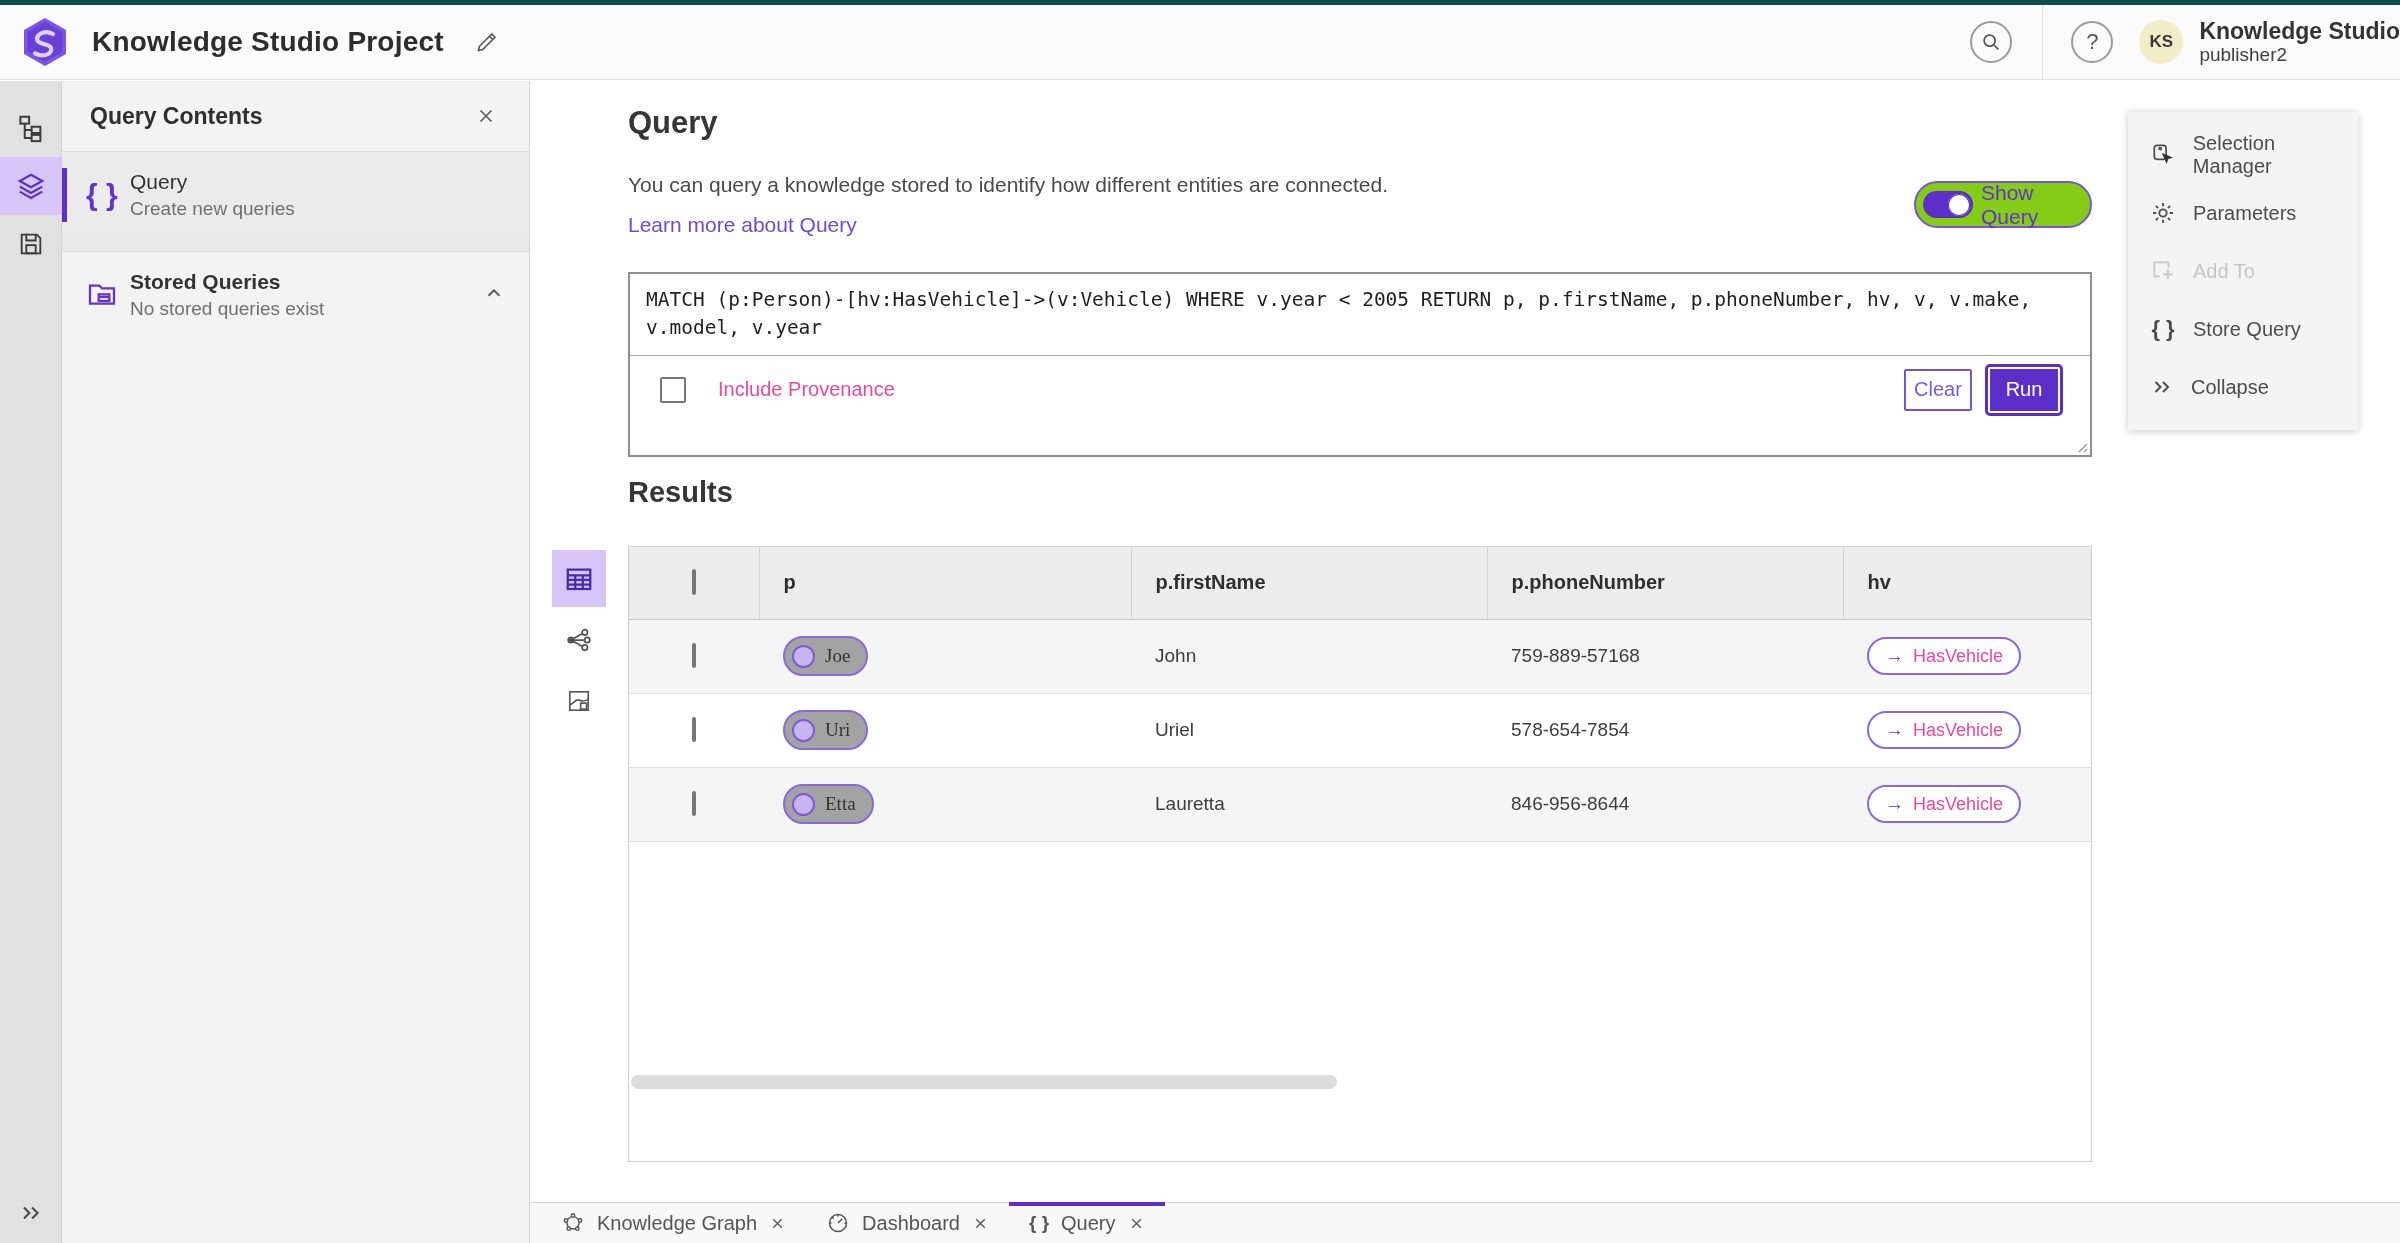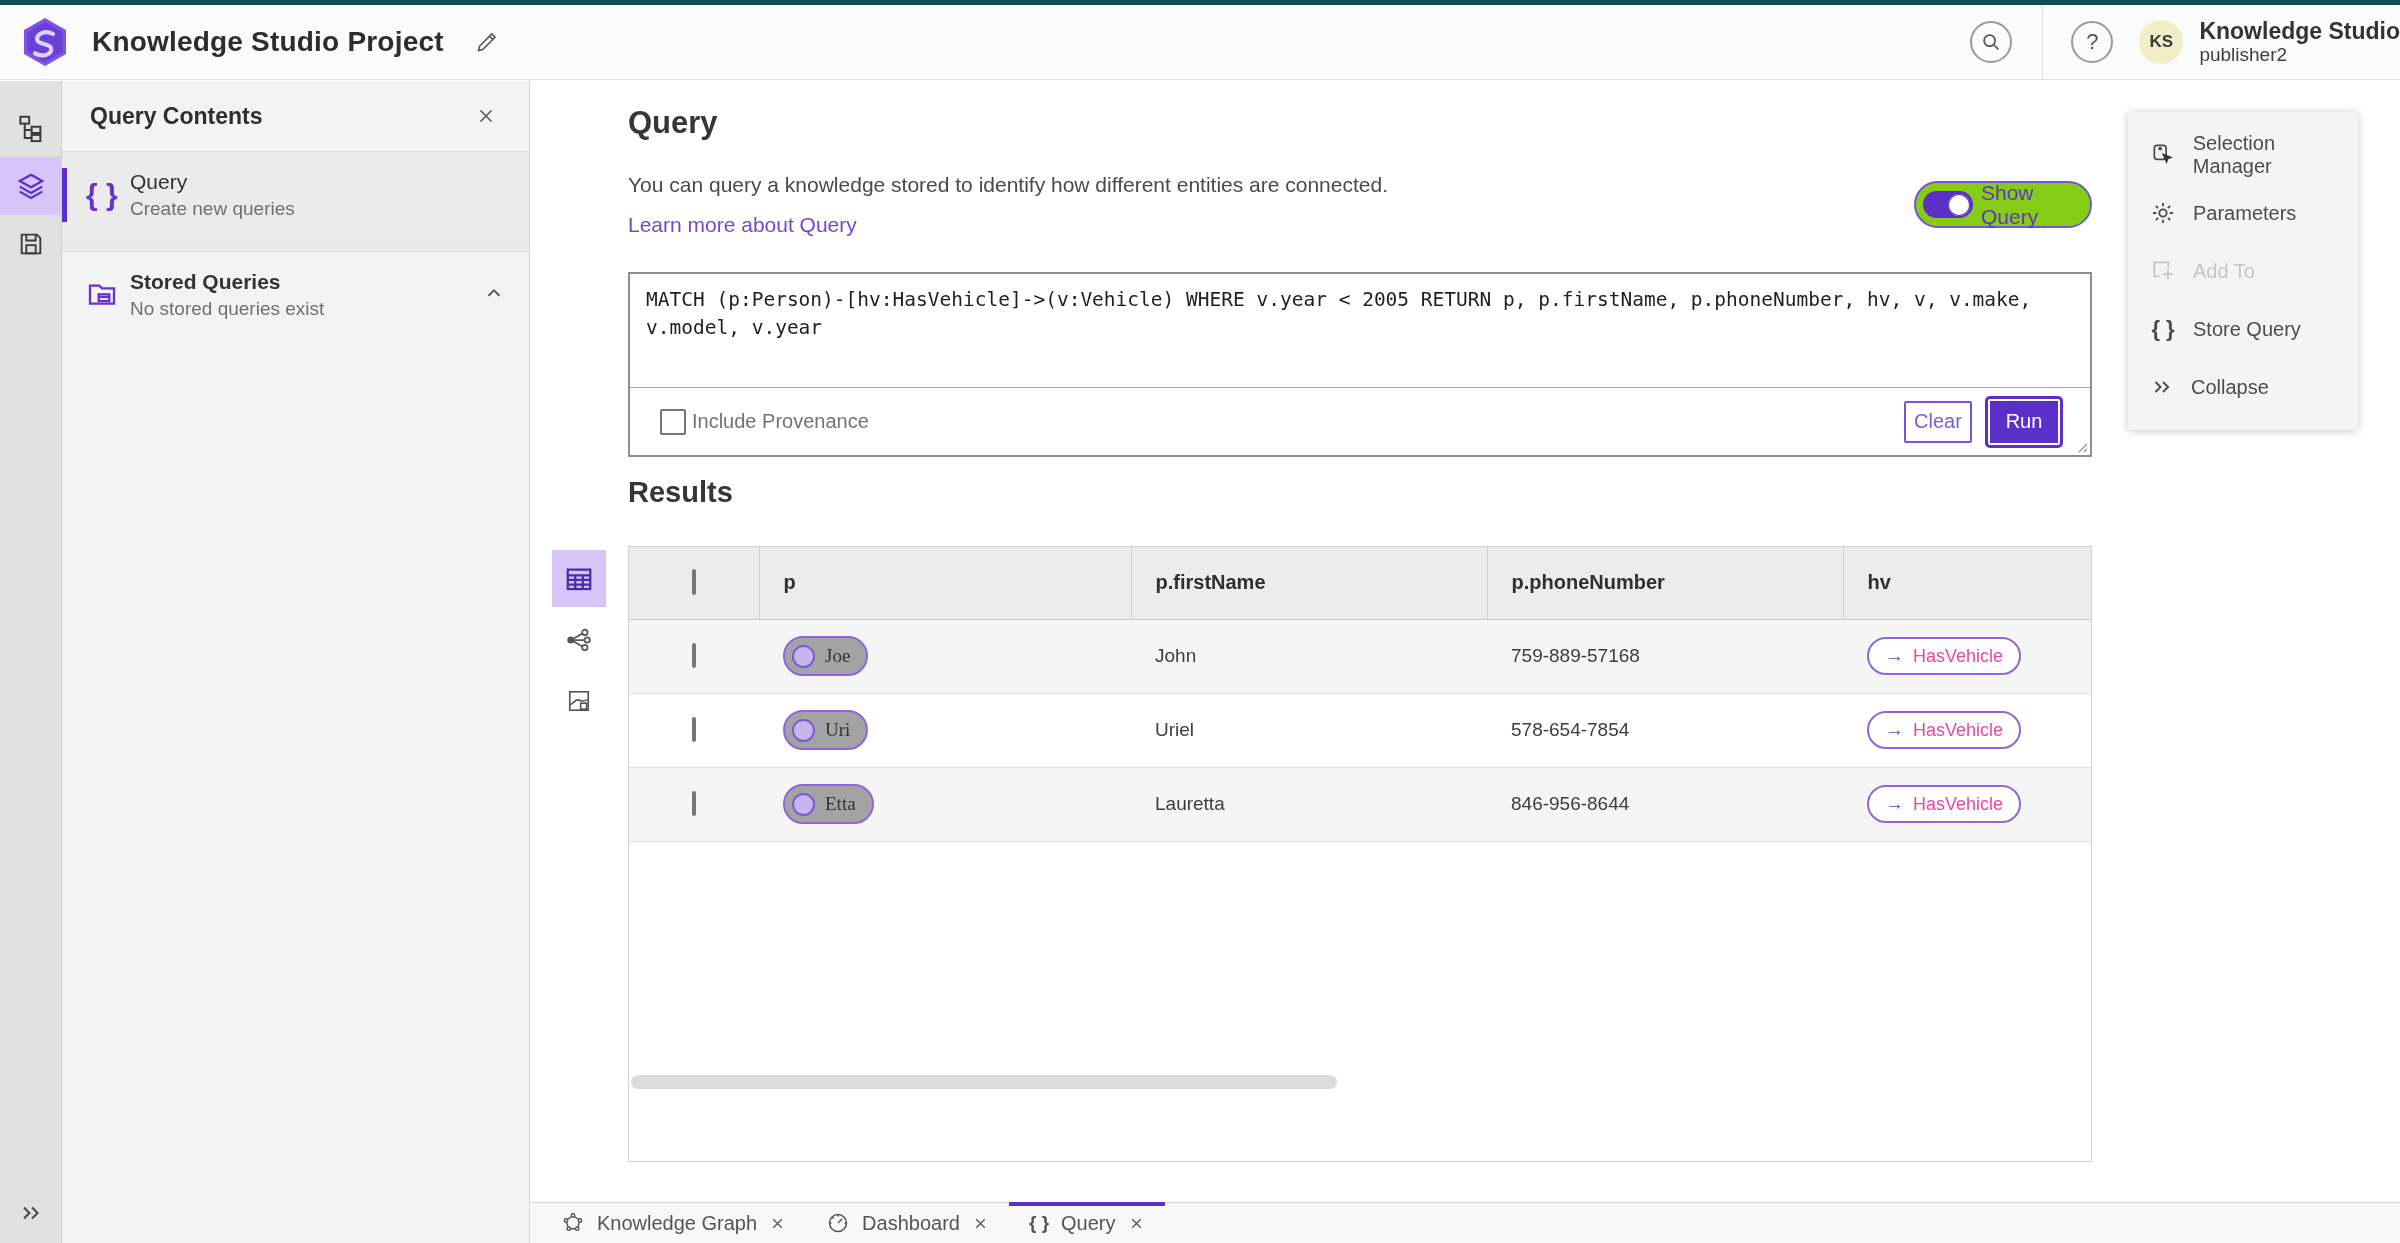--- a/index.html
+++ b/index.html
@@ -58,26 +58,26 @@
   .q-desc { position:absolute; top:92px; left:97px; font-size:21px; color:#4a4a4a; }
   .q-link { position:absolute; top:132px; left:97px; font-size:21px; color:#6f4bd0; cursor:pointer; }
   .show-query { position:absolute; top:100px; left:1383px; width:178px; height:47px; border:2px solid #7a52d6;
                 border-radius:26px; background:#84cc16; display:flex; align-items:center; padding-left:7px; cursor:pointer; }
   .switch { width:50px; height:27px; border-radius:14px; background:#5d2fc9; position:relative; flex:0 0 auto; }
   .switch::after { content:""; position:absolute; right:3px; top:2.5px; width:22px; height:22px;
                    background:#fff; border-radius:50%; box-shadow:0 0 0 1px #5d2fc9 inset; }
   .show-query .lbl { font-size:21px; color:#6333cc; margin-left:8px; }
 
   .query-box { position:absolute; top:191px; left:97px; width:1464px; height:185px; border:2px solid #8f8f8f; background:#fff; }
-  .query-code { height:114px; border-bottom:1px solid #a8a8a8; padding:12px 16px; font-family:"DejaVu Sans Mono", monospace;
+  .query-code { height:82px; border-bottom:1px solid #a8a8a8; padding:12px 16px; font-family:"DejaVu Sans Mono", monospace;
                 font-size:19.5px; line-height:1.45; color:#1f1f1f; overflow:hidden; position:relative; cursor:text; }
   .resize-handle { position:absolute; right:2px; bottom:2px; }
   .query-footer { height:67px; display:flex; align-items:center; padding:0 30px; }
   .checkbox { width:26px; height:26px; border:2px solid #767676; border-radius:2px; background:#fff; cursor:pointer; flex:0 0 auto; }
-  .prov-label { font-size:20px; color:#737373; margin-left:6px; }
+  .prov-label { font-size:20px; color:#ec4899; margin-left:32px; }
   .btns { margin-left:auto; display:flex; align-items:center; gap:16px; }
   .btn-clear { min-width:68px; height:42px; border:2px solid #7a52d6; background:#fff; color:#7a5cd6;
                font-size:20px; border-radius:2px; cursor:pointer; font-family:"Liberation Sans", sans-serif; }
   .btn-run { min-width:72px; height:46px; background:#5d2fc9; color:#fff; font-size:20px; border:2px solid #fff;
              outline:3px solid #5d2fc9; border-radius:2px; cursor:pointer; font-family:"Liberation Sans", sans-serif; }
 
   .r-heading { position:absolute; top:395px; left:97px; font-size:29px; font-weight:bold; color:#363636; }
 
   .view-rail { position:absolute; top:469px; left:21px; width:54px; }
   .view-btn { width:54px; height:57px; display:flex; align-items:center; justify-content:center; cursor:pointer; }

